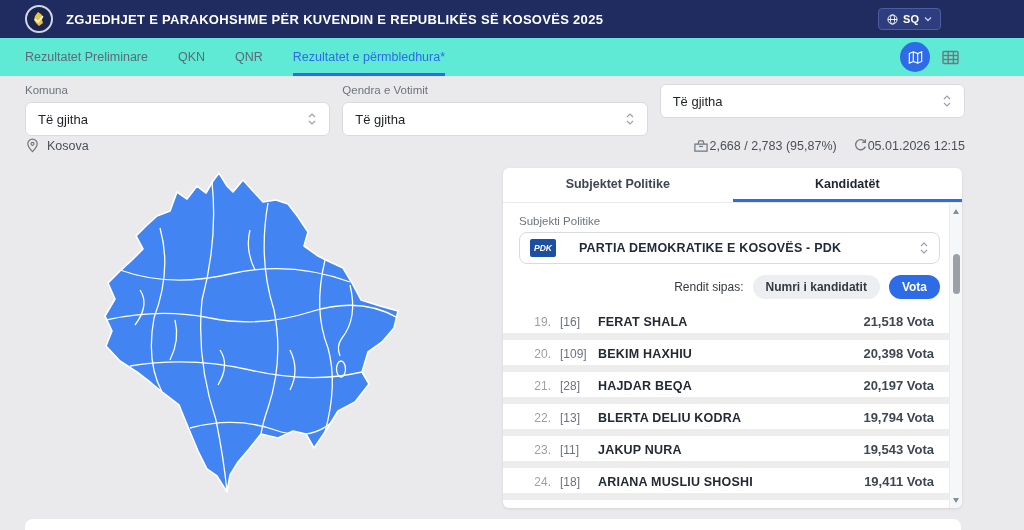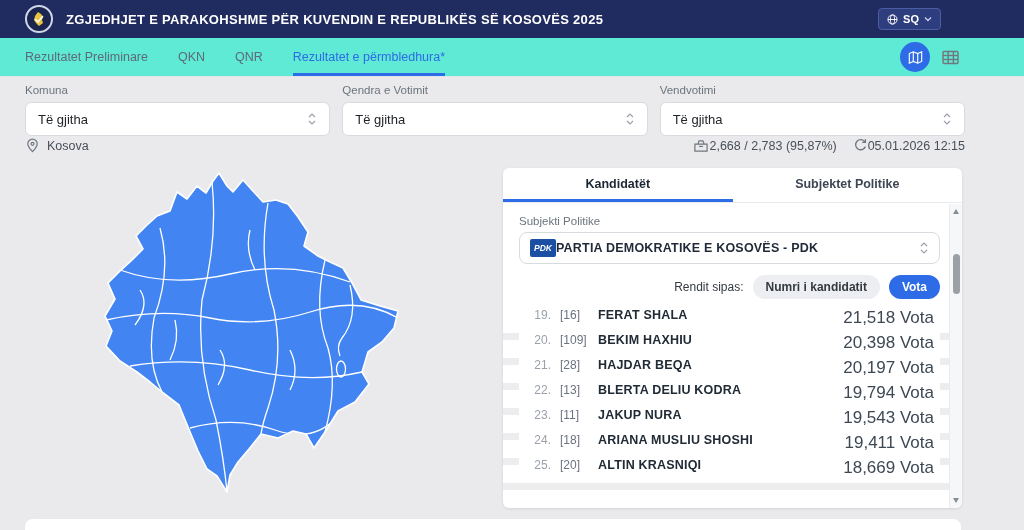--- a/index.html
+++ b/index.html
@@ -36,35 +36,35 @@
   
   .map-wrap { position:absolute; left:100px; top:170px; width:310px; height:335px; }
 
   
   .panel { position:absolute; left:503px; top:168px; width:459px; height:340px; background:#fff; border-radius:6px; box-shadow:0 1px 3px rgba(0,0,0,.10); overflow:hidden; }
   .panel-tabs { display:flex; height:35px; border-bottom:1px solid #e8eaed; }
   .ptab { flex:1; display:flex; align-items:center; justify-content:center; font-size:12.5px; font-weight:bold; color:#3c4654; border-bottom:3px solid transparent; cursor:pointer; }
   .ptab.active { color:#1d2733; border-bottom-color:#2e6be6; }
   .panel-body { position:absolute; top:36px; left:0; right:13px; bottom:0; padding:11px 9px 0 16px; }
   .subject-label { font-size:11.5px; color:#6c757d; margin-bottom:5px; }
-  .subject-select { height:32px; border:1px solid #d7dadf; border-radius:8px; display:flex; align-items:center; gap:0; padding:0 10px; cursor:pointer; }
+  .subject-select { height:32px; border:1px solid #d7dadf; border-radius:8px; display:flex; align-items:center; gap:23px; padding:0 10px; cursor:pointer; }
   .party-logo { width:26px; height:18px; background:#1a4fa3; border-radius:2px; color:#fff; font-size:8.5px; font-weight:bold; font-style:italic; display:flex; align-items:center; justify-content:center; flex:0 0 auto; }
   .subject-value { font-size:12.5px; font-weight:bold; color:#1f2937; letter-spacing:.2px; }
   .subject-spin { margin-left:auto; }
   .sortrow { margin-top:11px; display:flex; align-items:center; justify-content:flex-end; gap:9px; font-size:12px; color:#343a40; }
   .pill { height:24px; display:flex; align-items:center; padding:0 13px; border-radius:999px; font-size:12px; font-weight:bold; cursor:pointer; }
   .pill.inactive { background:#eceef1; color:#343a40; }
   .pill.active { background:#2e6be6; color:#fff; }
   .clist { margin-top:9px; }
-  .crow { display:flex; align-items:flex-start; height:25px; background:#fff; padding:0 6px 16px 8px; position:relative; }
+  .crow { display:flex; align-items:flex-end; height:25px; margin-bottom:7px; background:#fff; padding:0 6px 4px 8px; position:relative; }
   .crow::after { content:""; position:absolute; left:-16px; right:-9px; bottom:-7px; height:7px; background:#ededee; }
   .crow-rank { width:24px; text-align:right; font-size:12px; color:#9aa1ab; margin-right:9px; }
   .crow-num { width:38px; font-size:12px; color:#6b7280; }
   .crow-name { font-size:12.5px; font-weight:bold; color:#212b36; letter-spacing:.2px; }
-  .crow-votes { margin-left:auto; font-size:17px; font-weight:normal; color:#3d4854; }
+  .crow-votes { margin-left:auto; font-size:13px; font-weight:bold; color:#3d4854; }
 
   
   .sb { position:absolute; top:36px; right:0; width:13px; bottom:0; background:#f6f7f8; border-left:1px solid #ececec; }
   .sb-up { width:0; height:0; border-left:3.5px solid transparent; border-right:3.5px solid transparent; border-bottom:5px solid #878d95; margin:5px auto 0; cursor:pointer; }
   .sb-down { position:absolute; bottom:5px; left:3px; width:0; height:0; border-left:3.5px solid transparent; border-right:3.5px solid transparent; border-top:5px solid #878d95; cursor:pointer; }
   .sb-thumb { position:absolute; top:50px; left:3px; width:7px; height:40px; background:#9aa0a6; border-radius:4px; cursor:pointer; }
 
   .bottom-card { position:absolute; left:25px; top:519px; width:936px; height:20px; background:#fff; border-radius:8px 8px 0 0; }
 </style>
 </head>
@@ -131,21 +131,20 @@
     <div class="filter-label">Qendra e Votimit</div>
     <div class="select-box">
       <span>Të gjitha</span>
       <svg width="10" height="14" viewBox="0 0 10 14">
         <path d="M2 5l3-3 3 3" fill="none" stroke="#9aa1ab" stroke-width="1.2"></path>
         <path d="M2 9l3 3 3-3" fill="none" stroke="#9aa1ab" stroke-width="1.2"></path>
       </svg>
     </div>
   </div>
   <div class="filter">
-    <div class="filter-label">Vendvotimi</div>
     <div class="select-box">
       <span>Të gjitha</span>
       <svg width="10" height="14" viewBox="0 0 10 14">
         <path d="M2 5l3-3 3 3" fill="none" stroke="#9aa1ab" stroke-width="1.2"></path>
         <path d="M2 9l3 3 3-3" fill="none" stroke="#9aa1ab" stroke-width="1.2"></path>
       </svg>
     </div>
   </div>
 </div>
 
@@ -197,22 +196,22 @@
       <path d="M190,180 Q200,200 190,220"></path>
       <path d="M120,180 Q130,195 118,215"></path>
       <path d="M40,120 Q50,135 35,155"></path>
       <ellipse cx="241" cy="199" rx="4.5" ry="8"></ellipse>
     </g>
   </svg>
 </div>
 
 <div class="panel">
   <div class="panel-tabs">
+    <div class="ptab">Subjektet Politike</div>
     <div class="ptab active">Kandidatët</div>
-    <div class="ptab">Subjektet Politike</div>
   </div>
 
   <div class="panel-body">
     <div class="subject-label">Subjekti Politike</div>
     <div class="subject-select">
       <span class="party-logo">PDK</span>
       <span class="subject-value">PARTIA DEMOKRATIKE E KOSOVËS - PDK</span>
       <svg class="subject-spin" width="10" height="14" viewBox="0 0 10 14">
         <path d="M2 5l3-3 3 3" fill="none" stroke="#9aa1ab" stroke-width="1.2"></path>
         <path d="M2 9l3 3 3-3" fill="none" stroke="#9aa1ab" stroke-width="1.2"></path>

